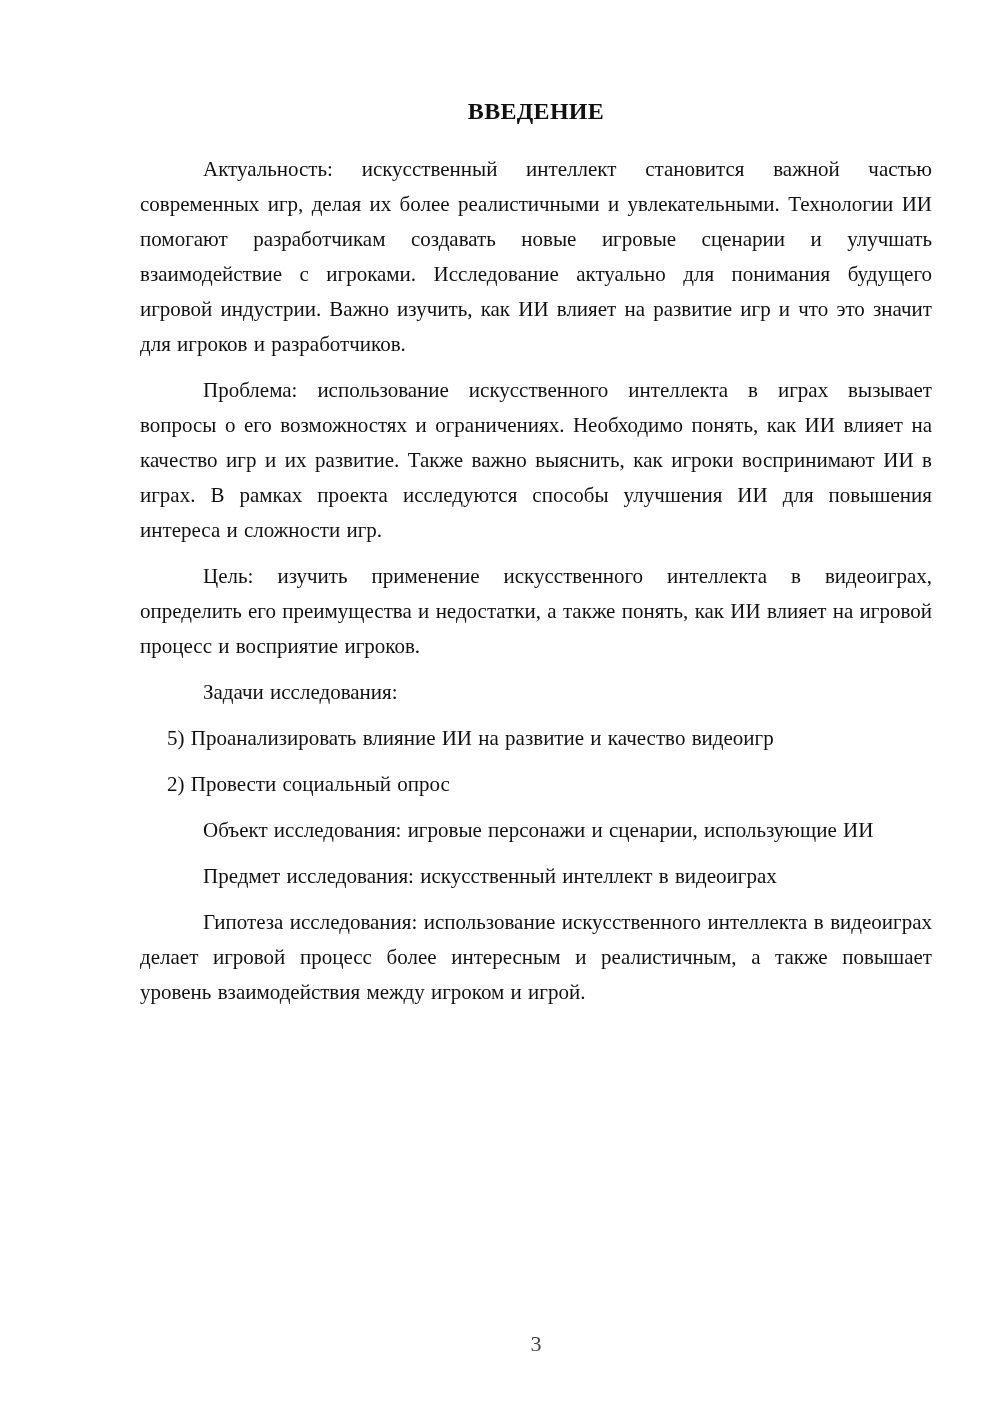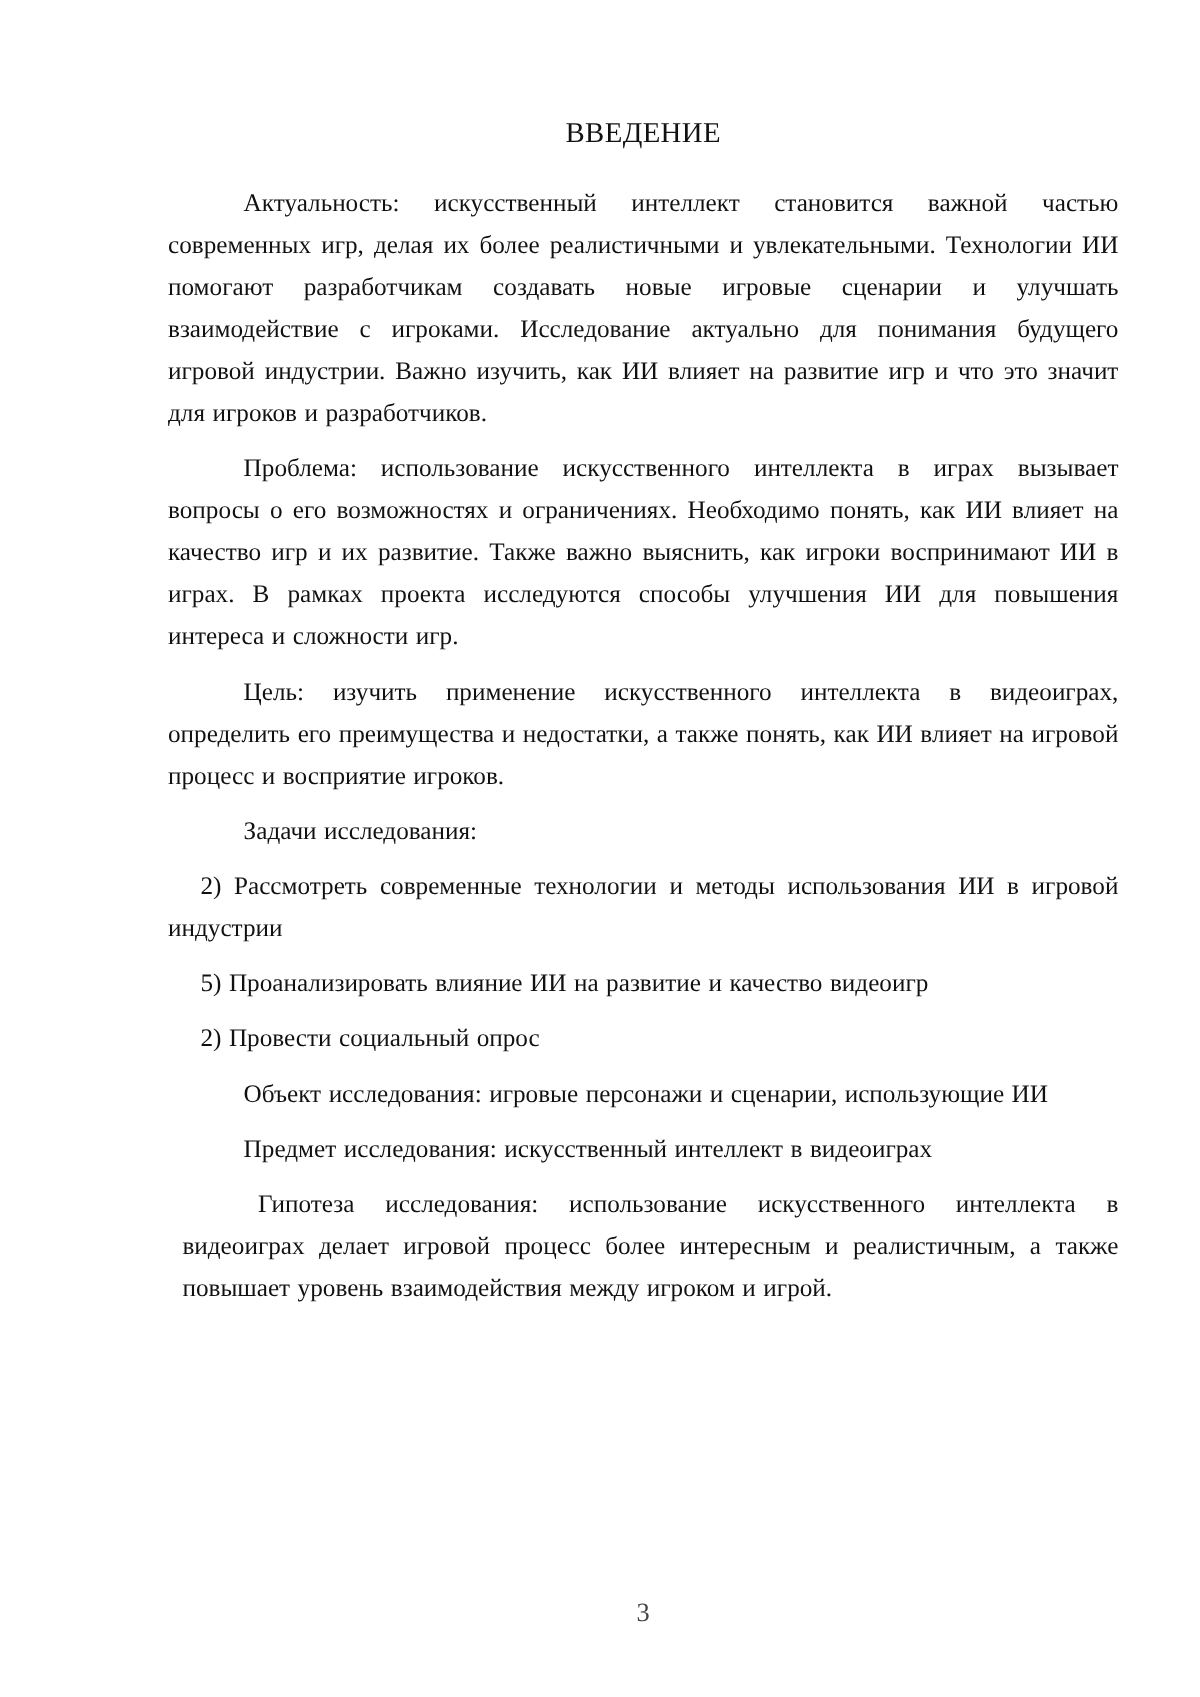--- a/index.html
+++ b/index.html
@@ -22,39 +22,38 @@
   }
   .content {
     position: absolute;
     left: 140px;
     top: 96px;
     width: 792px;
   }
   .doc-title {
     font-size: 24px;
     line-height: 30px;
-    font-weight: normal;
+    font-weight: bold;
     text-align: center;
     margin: 0 0 26px 0;
     letter-spacing: 0.3px;
   }
   p.body-par {
     font-size: 21px;
     line-height: 35px;
     text-align: justify;
     margin: 0 0 11px 0;
     text-indent: 63px;
     word-spacing: 1px;
   }
   p.list-par {
     text-indent: 27px;
   }
   p.last-par {
     margin-bottom: 0;
-    margin-left: 12px;
   }
   .folio {
     position: absolute;
     left: 140px;
     width: 792px;
     top: 1330px;
     text-align: center;
     font-size: 22px;
     line-height: 28px;
     color: #444444;
@@ -71,21 +70,20 @@
 
     <p class="body-par">Актуальность: искусственный интеллект становится важной частью современных игр, делая их более реалистичными и увлекательными. Технологии ИИ помогают разработчикам создавать новые игровые сценарии и улучшать взаимодействие с игроками. Исследование актуально для понимания будущего игровой индустрии. Важно изучить, как ИИ влияет на развитие игр и что это значит для игроков и разработчиков.</p>
 
     <p class="body-par">Проблема: использование искусственного интеллекта в играх вызывает вопросы о его возможностях и ограничениях. Необходимо понять, как ИИ влияет на качество игр и их развитие. Также важно выяснить, как игроки воспринимают ИИ в играх. В рамках проекта исследуются способы улучшения ИИ для повышения интереса и сложности игр.</p>
 
     <p class="body-par">Цель: изучить применение искусственного интеллекта в видеоиграх, определить его преимущества и недостатки, а также понять, как ИИ влияет на игровой процесс и восприятие игроков.</p>
 
     <p class="body-par">Задачи исследования:</p>
 
 
-    <p class="body-par list-par">2) Рассмотреть современные технологии и методы использования ИИ в игровой индустрии</p>
 
     <p class="body-par list-par">5) Проанализировать влияние ИИ на развитие и качество видеоигр</p>
 
     <p class="body-par list-par">2) Провести социальный опрос</p>
 
 
     <p class="body-par">Объект исследования: игровые персонажи и сценарии, использующие ИИ</p>
 
     <p class="body-par">Предмет исследования: искусственный интеллект в видеоиграх</p>
 

